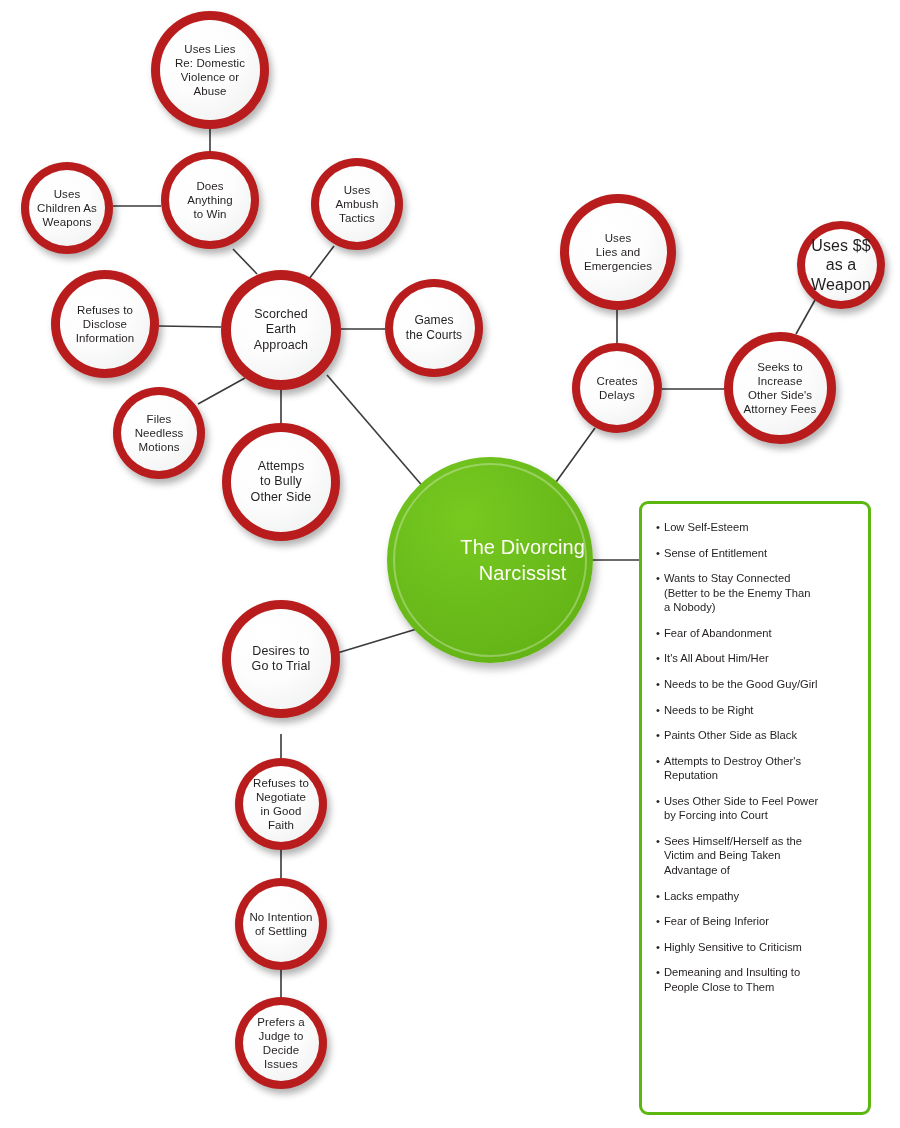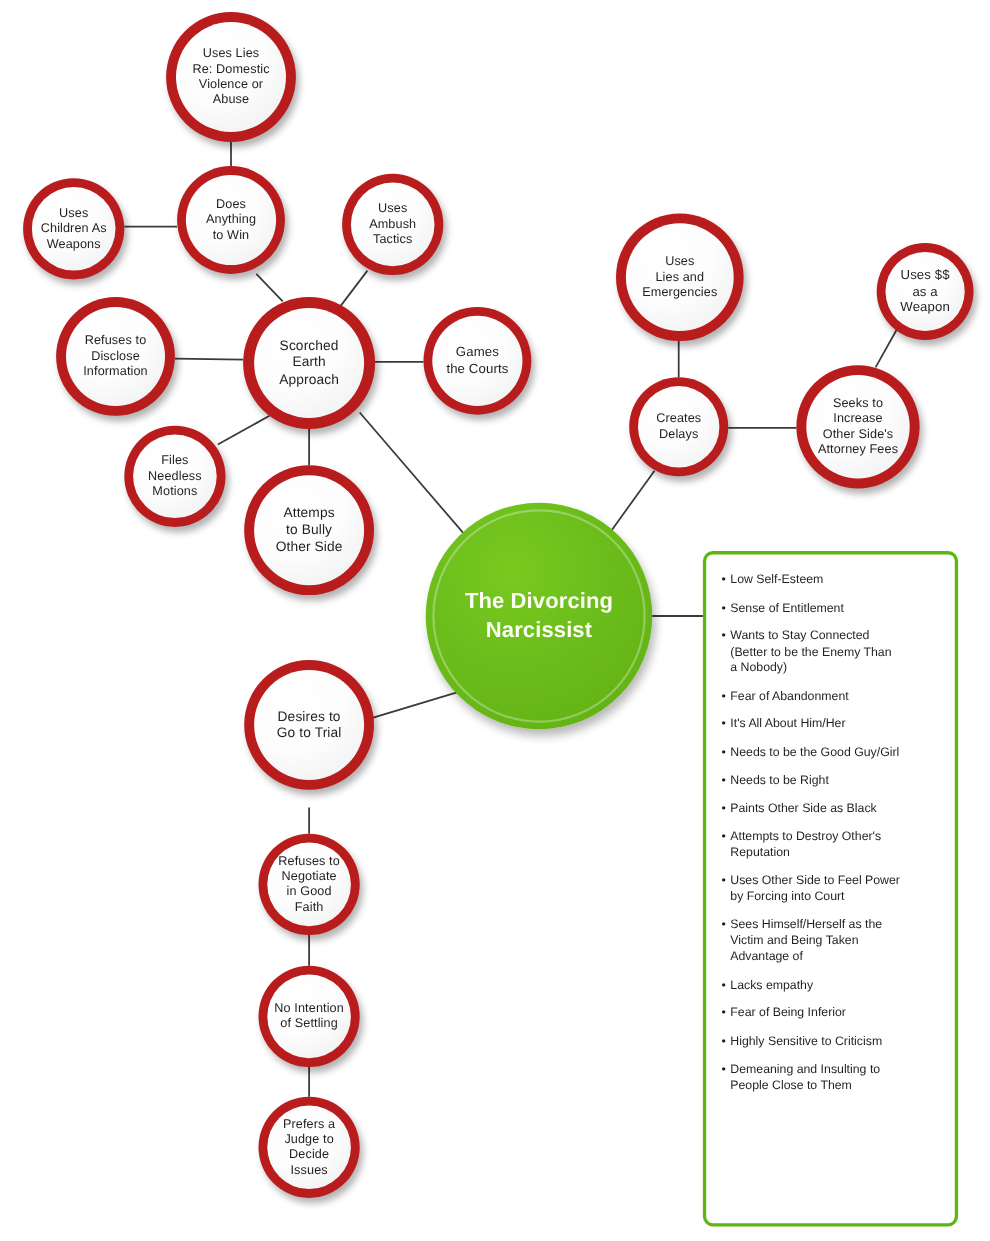--- a/index.html
+++ b/index.html
@@ -63,22 +63,21 @@
     box-shadow: 3px 6px 9px rgba(0,0,0,0.28);
   }
   .node.green .inner {
     width: 100%;
     height: 100%;
     border-radius: 50%;
     border: 2px solid rgba(255,255,255,0.30);
     box-sizing: border-box;
     display: flex;
     align-items: center;
-    justify-content: center;
-    font-weight: bold;
+    justify-content: flex-end;
   }
   .node.green .label {
     color: #fdfdf6;
     font-size: 20px;
     line-height: 1.30;
     white-space: pre-line;
   }
   #traits-box {
     position: absolute;
     left: 639px;
@@ -202,21 +201,21 @@
       </div>
       <div class="node blue" style="left: 560px; top: 194px; width: 116px; height: 116px; padding: 9px;">
         <div class="inner">
           <div class="label" style="font-size: 11.5px;">Uses
 Lies and
 Emergencies</div>
         </div>
       </div>
       <div class="node blue" style="left: 797px; top: 221px; width: 88px; height: 88px; padding: 8px;">
         <div class="inner">
-          <div class="label" style="font-size: 12px;">Uses $$
+          <div class="label" style="font-size: 16px;">Uses $$
 as a
 Weapon</div>
         </div>
       </div>
       <div class="node blue" style="left: 572px; top: 343px; width: 90px; height: 90px; padding: 8px;">
         <div class="inner">
           <div class="label" style="font-size: 11.5px;">Creates
 Delays</div>
         </div>
       </div>

